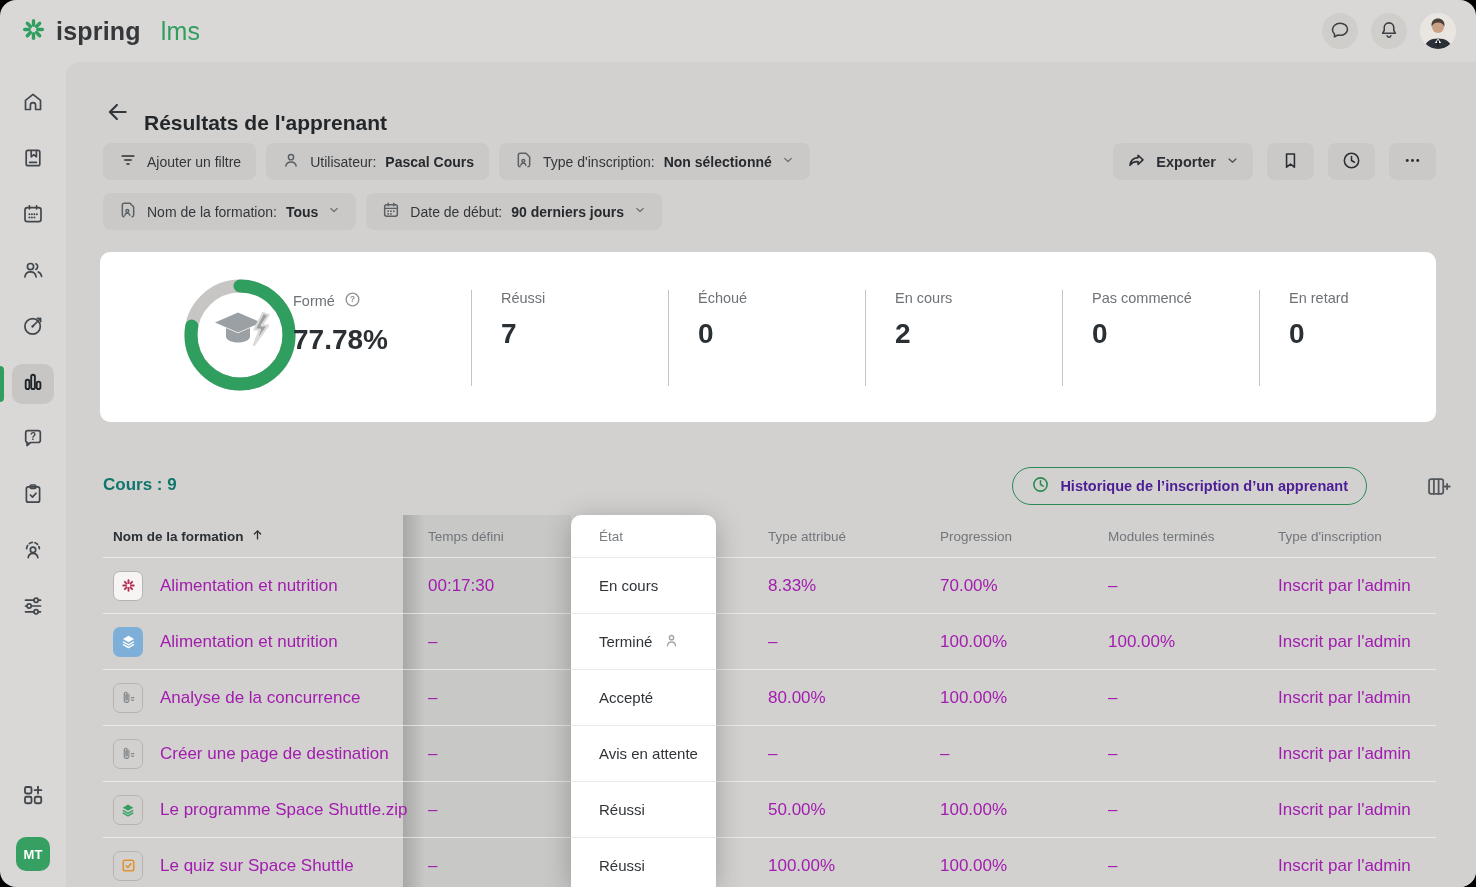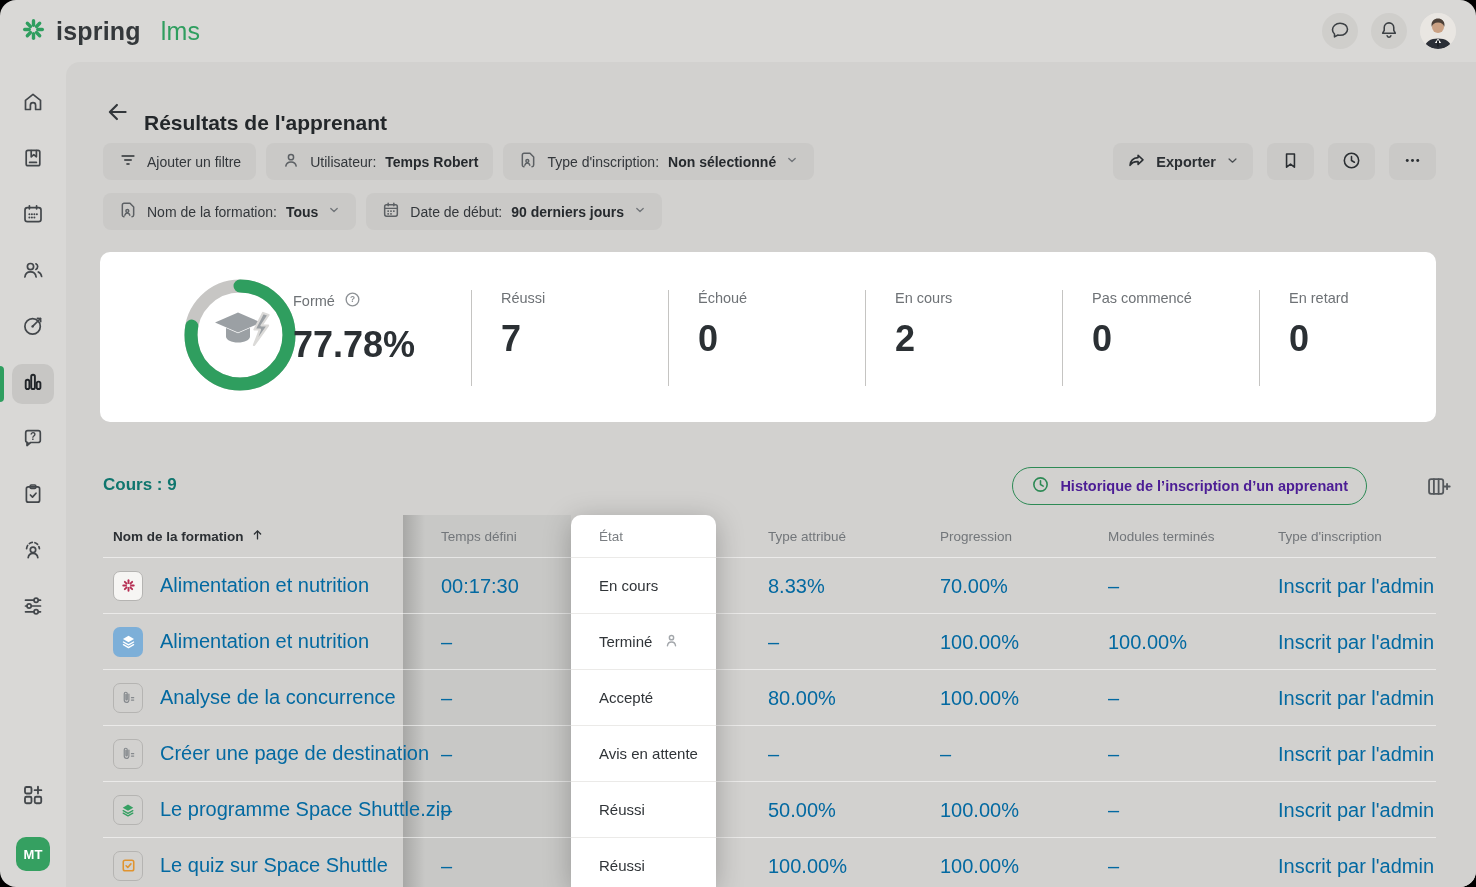--- a/index.html
+++ b/index.html
@@ -37,36 +37,36 @@
   .toolbar-actions{position:absolute;top:81px;right:40px;display:flex;gap:14px;align-items:flex-end;}
   .act-btn{height:37px;border-radius:8px;background:#cac9c7;border:none;display:inline-flex;align-items:center;gap:9px;padding:0 13px;font-size:14.5px;font-weight:700;color:#2b2f33;cursor:pointer;}
 
   
   .stats-panel{position:absolute;left:34px;top:190px;width:1336px;height:170px;background:#ffffff;border-radius:10px;}
   .donut-wrap{position:absolute;left:82px;top:25px;width:116px;height:116px;}
   .stats-list{position:absolute;left:193px;top:38px;display:flex;}
   .stat{width:197px;box-sizing:border-box;border-left:1px solid #c5c4c2;padding-left:29px;height:96px;}
   .stat:first-child{border-left:none;padding-left:0;width:178px;}
   .stat-label{font-size:14.5px;color:#6e7276;display:flex;align-items:center;gap:8px;}
-  .stat-value{font-size:36px;font-weight:700;color:#2b3034;margin-top:12px;}
+  .stat-value{font-size:28px;font-weight:700;color:#2b3034;margin-top:12px;}
 
   
   .courses-count{position:absolute;left:37px;top:413px;font-size:17px;font-weight:700;color:#0f766e;}
   .history-btn{position:absolute;right:109px;top:405px;height:38px;border-radius:19px;border:1.5px solid #2d8a55;background:transparent;color:#4c1d95;font-size:14.5px;font-weight:700;display:inline-flex;align-items:center;gap:10px;padding:0 18px;cursor:pointer;}
   .cols-btn{position:absolute;right:24px;top:411px;border:none;background:transparent;padding:0;cursor:pointer;display:grid;place-items:center;}
 
   
   .table{position:absolute;left:37px;right:40px;top:453px;bottom:0;}
   .t-header{position:absolute;top:0;left:0;right:0;height:42px;}
   .t-rows{position:absolute;top:42px;left:0;right:0;}
   .t-row{position:relative;height:55px;border-top:1px solid rgba(255,255,255,.55);cursor:pointer;}
   .h-cell{position:absolute;top:50%;transform:translateY(-50%);font-size:13.5px;color:#72767a;white-space:nowrap;cursor:pointer;display:flex;align-items:center;gap:6px;}
   .h-cell.sorted{font-weight:700;color:#2b2f33;}
-  .cell{position:absolute;top:50%;transform:translateY(-50%);font-size:20px;color:#0369a1;white-space:nowrap;}
-  .pos-name{left:10px;} .pos-time{left:338px;justify-content:flex-end;} .pos-score{left:665px;} .pos-progress{left:837px;} .pos-modules{left:1005px;} .pos-type{left:1175px;}
+  .cell{position:absolute;top:50%;transform:translateY(-50%);font-size:17px;color:#a21caf;white-space:nowrap;}
+  .pos-name{left:10px;} .pos-time{left:325px;justify-content:flex-end;} .pos-score{left:665px;} .pos-progress{left:837px;} .pos-modules{left:1005px;} .pos-type{left:1175px;}
   .name-cell{display:flex;align-items:center;gap:17px;}
   .doc{width:30px;height:30px;border-radius:7px;border:1.5px solid #b5b4b2;box-sizing:border-box;display:grid;place-items:center;background:transparent;}
   .doc--white{background:#f6f5f3;}
   .doc--blue{background:#7dafd8;border:none;}
 
   .scroll-shadow{position:absolute;left:300px;top:0;bottom:0;width:22px;background:linear-gradient(to right,rgba(0,0,0,.16),rgba(0,0,0,0));pointer-events:none;}
   .slot-tint{position:absolute;left:300px;top:0;bottom:0;width:168px;background:rgba(0,0,0,.045);pointer-events:none;}
 
   
   .drag-card{position:absolute;left:468px;top:0;bottom:0;width:145px;background:#fff;border-radius:10px 10px 0 0;box-shadow:0 5px 28px rgba(0,0,0,.25);z-index:5;cursor:grabbing;}
@@ -244,21 +244,21 @@
               <path d="M5 7.2h14M8.2 12h7.6M10.8 16.8h2.4"></path>
             </svg></span>
           <span>Ajouter un filtre</span>
         </button>
         <button class="chip">
           <span><svg width="20" height="20" viewBox="0 0 24 24" fill="none" stroke="#5c6064" stroke-width="1.8" stroke-linecap="round">
               <circle cx="12" cy="8.6" r="3.1"></circle>
               <path d="M5.8 19.3c.5-3.3 2.9-5 6.2-5s5.7 1.7 6.2 5"></path>
             </svg></span>
           <span>Utilisateur:</span>
-          <b>Temps Robert</b>
+          <b>Pascal Cours</b>
         </button>
         <button class="chip">
           <span><svg width="20" height="20" viewBox="0 0 24 24" fill="none" stroke="#5c6064" stroke-width="1.8" stroke-linecap="round" stroke-linejoin="round">
               <path d="M7.2 20a2 2 0 0 1-2-2V6a2 2 0 0 1 2-2h7.2l4.4 4.4V18a2 2 0 0 1-2 2"></path>
               <circle cx="11.2" cy="13.2" r="1.7"></circle>
               <path d="M8.2 18.2c.4-1.7 1.5-2.5 3-2.5s2.6.8 3 2.5"></path>
             </svg></span>
           <span>Type d'inscription:</span>
           <b>Non sélectionné</b>
           <span><svg width="14" height="14" viewBox="0 0 24 24" fill="none" stroke="#6f7377" stroke-width="2.2" stroke-linecap="round" stroke-linejoin="round">

